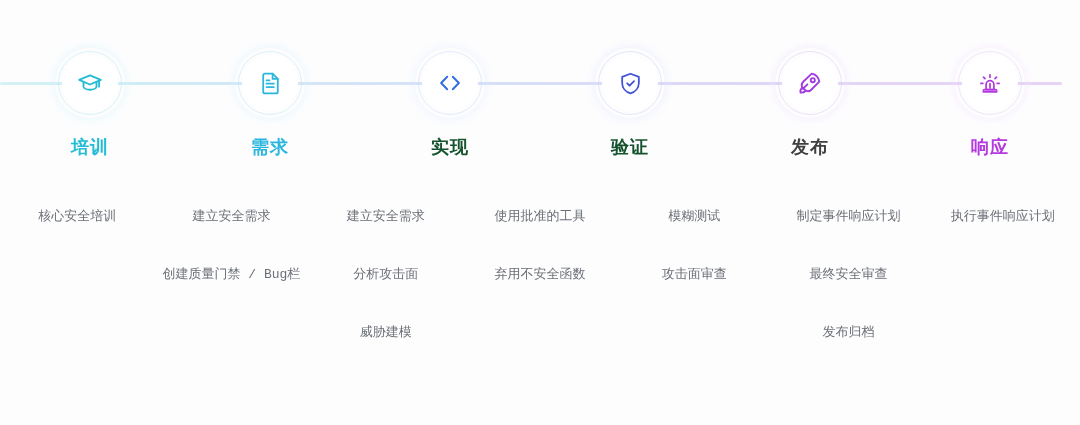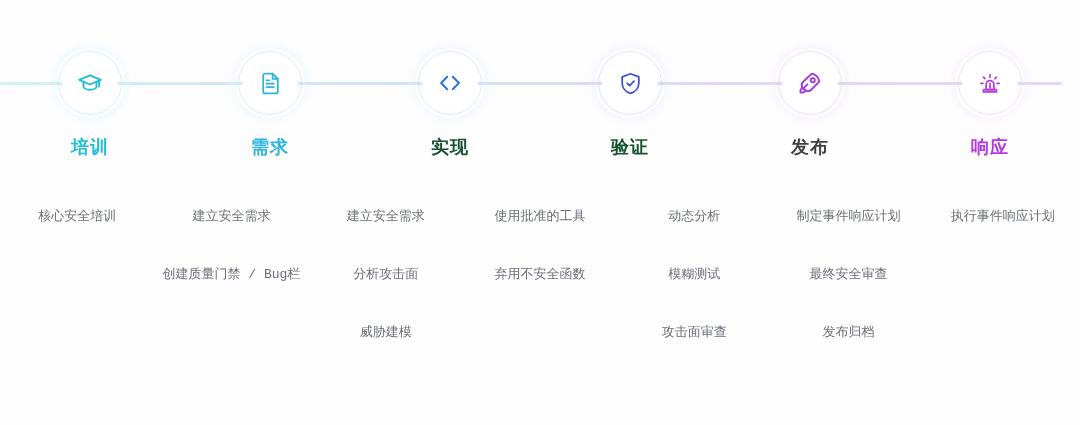--- a/index.html
+++ b/index.html
@@ -198,21 +198,20 @@
       <div class="item">分析攻击面</div>
       <div class="item">威胁建模</div>
     </div>
 
     <div class="col">
       <div class="item">使用批准的工具</div>
       <div class="item">弃用不安全函数</div>
     </div>
 
     <div class="col">
-      <div class="item">动态分析</div>
       <div class="item">模糊测试</div>
       <div class="item">攻击面审查</div>
     </div>
 
     <div class="col">
       <div class="item">制定事件响应计划</div>
       <div class="item">最终安全审查</div>
       <div class="item">发布归档</div>
     </div>
 

